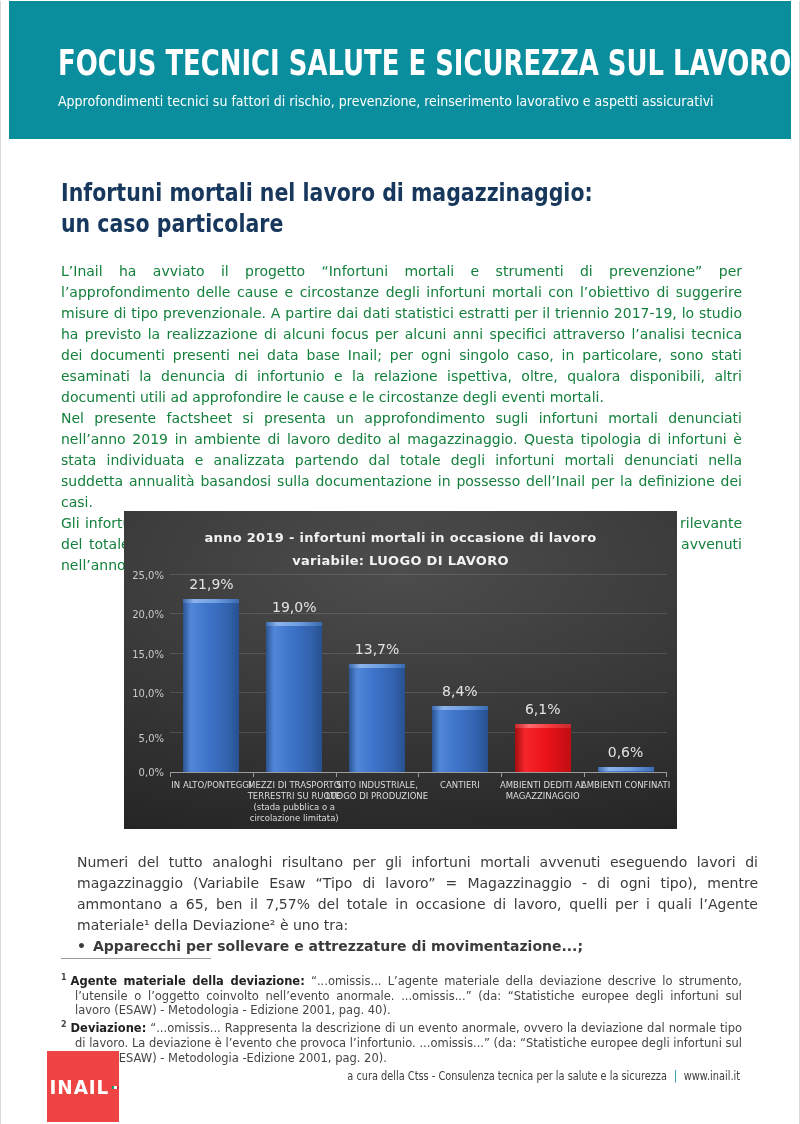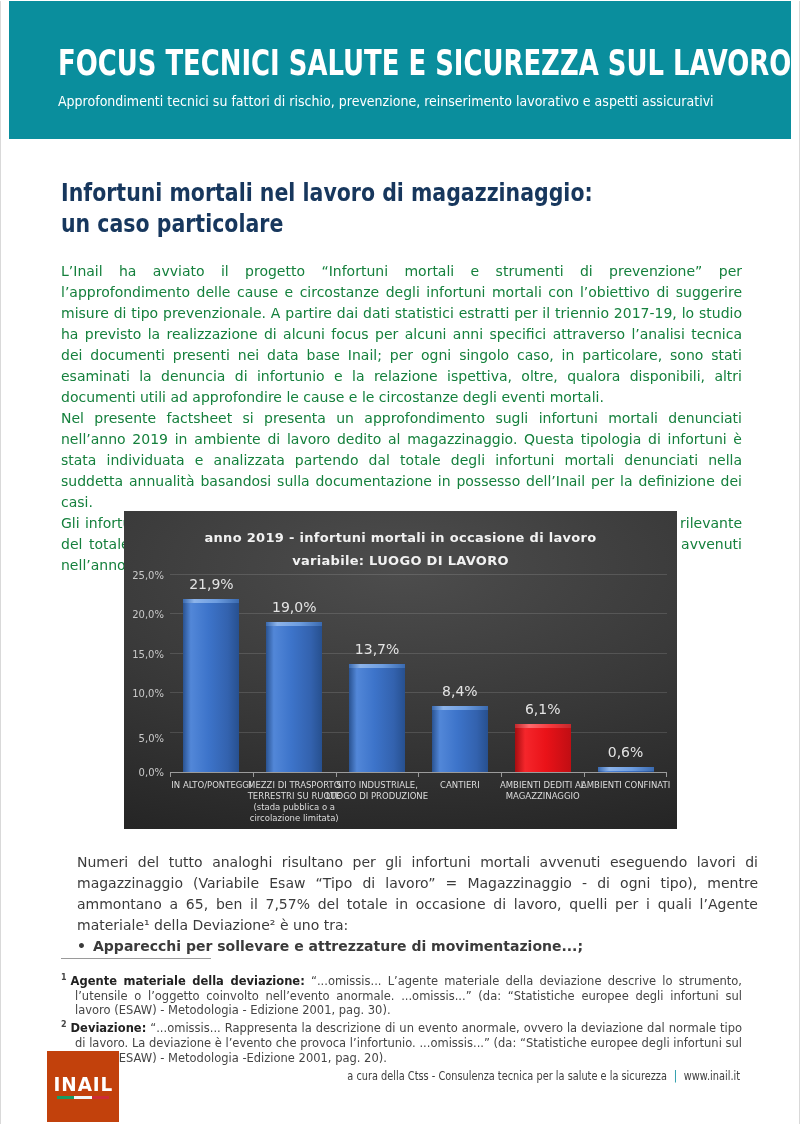--- a/index.html
+++ b/index.html
@@ -72,22 +72,22 @@
   
   .footnotes{ position:absolute; top:957px; left:60px; width:681px; }
   .fn-rule{ width:150px; border-top:1px solid #9a9a9a; margin-bottom:12px; }
   .fn{ font-size:11.5px; line-height:14.8px; color:#454545; text-align:justify;
     padding-left:14px; text-indent:-14px; }
   .fn .fnmark{ font-size:8px; vertical-align:super; font-weight:bold; margin-right:4px; }
   .fn .fnlabel{ font-weight:bold; color:#222222; }
 
   
   .logo{
-    position:absolute; left:46px; bottom:2px; width:72px; height:71px; background:#c2410c;
-    display:flex; flex-direction:column; align-items:center; justify-content:center;
+    position:absolute; left:46px; bottom:2px; width:72px; height:71px; background:#ef4444;
+    display:flex; flex-direction:row; align-items:center; justify-content:center;
   }
   .logo-text{ color:#ffffff; font-weight:bold; font-size:20px; letter-spacing:1px; line-height:20px;
     transform:scaleX(.92); }
   .logo-flag{ margin-top:2px; width:52px; height:3px; display:flex; }
   .logo-flag span{ flex:1; }
   .flag-green{ background:#169b62; }
   .flag-white{ background:#f2f6f6; }
   .flag-red{ background:#ce2b37; }
   .footer-line{
     position:absolute; right:59px; top:1068px; font-size:11.5px; color:#3d3d3d;
@@ -168,21 +168,21 @@
   </div>
 
   <div class="after-chart">
     <p>Numeri del tutto analoghi risultano per gli infortuni mortali avvenuti eseguendo lavori di magazzinaggio (Variabile Esaw “Tipo di lavoro” = Magazzinaggio - di ogni tipo), mentre ammontano a 65, ben il 7,57% del totale in occasione di lavoro, quelli per i quali l’Agente materiale¹ della Deviazione² è uno tra:</p>
     <p class="bullet-line"><span class="bmark">•</span><span>Apparecchi per sollevare e attrezzature di movimentazione...;</span></p>
   </div>
 
   <div class="footnotes">
     <div class="fn-rule"></div>
     <div class="fn"><span class="fnmark">1</span><span class="fnlabel">Agente materiale della deviazione:</span>
-        <span>“...omissis... L’agente materiale della deviazione descrive lo strumento, l’utensile o l’oggetto coinvolto nell’evento anormale. ...omissis...” (da: “Statistiche europee degli infortuni sul lavoro (ESAW) - Metodologia - Edizione 2001, pag. 30).</span></div>
+        <span>“...omissis... L’agente materiale della deviazione descrive lo strumento, l’utensile o l’oggetto coinvolto nell’evento anormale. ...omissis...” (da: “Statistiche europee degli infortuni sul lavoro (ESAW) - Metodologia - Edizione 2001, pag. 40).</span></div>
     <div class="fn"><span class="fnmark">2</span><span class="fnlabel">Deviazione:</span>
         <span>“...omissis... Rappresenta la descrizione di un evento anormale, ovvero la deviazione dal normale tipo di lavoro. La deviazione è l’evento che provoca l’infortunio. ...omissis...” (da: “Statistiche europee degli infortuni sul lavoro (ESAW) - Metodologia -Edizione 2001, pag. 20).</span></div>
   </div>
 
   <div class="logo">
     <div class="logo-text">INAIL</div>
     <div class="logo-flag">
       <span class="flag-green"></span>
       <span class="flag-white"></span>
       <span class="flag-red"></span>

